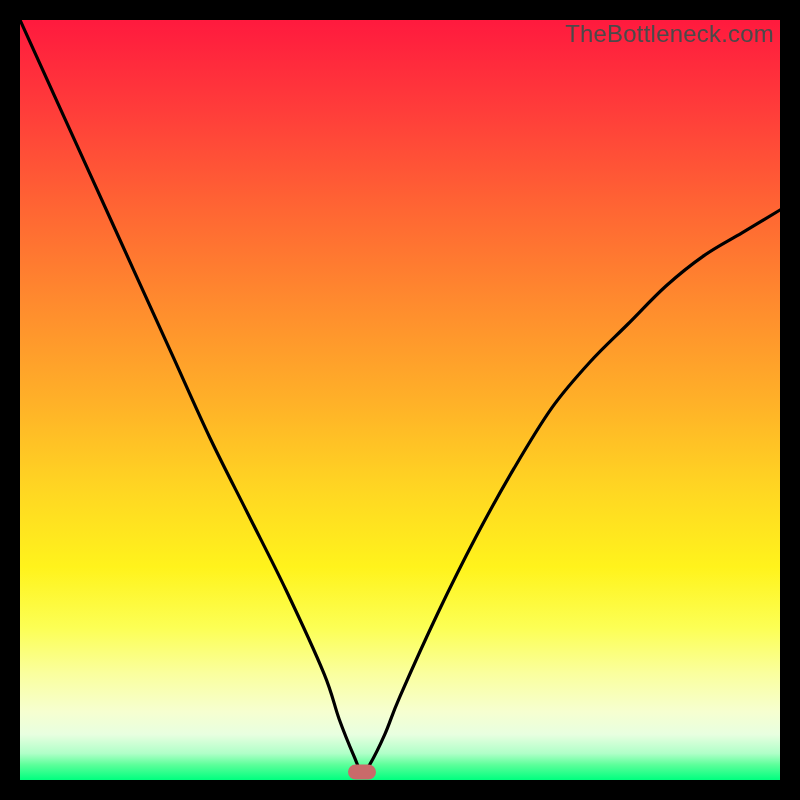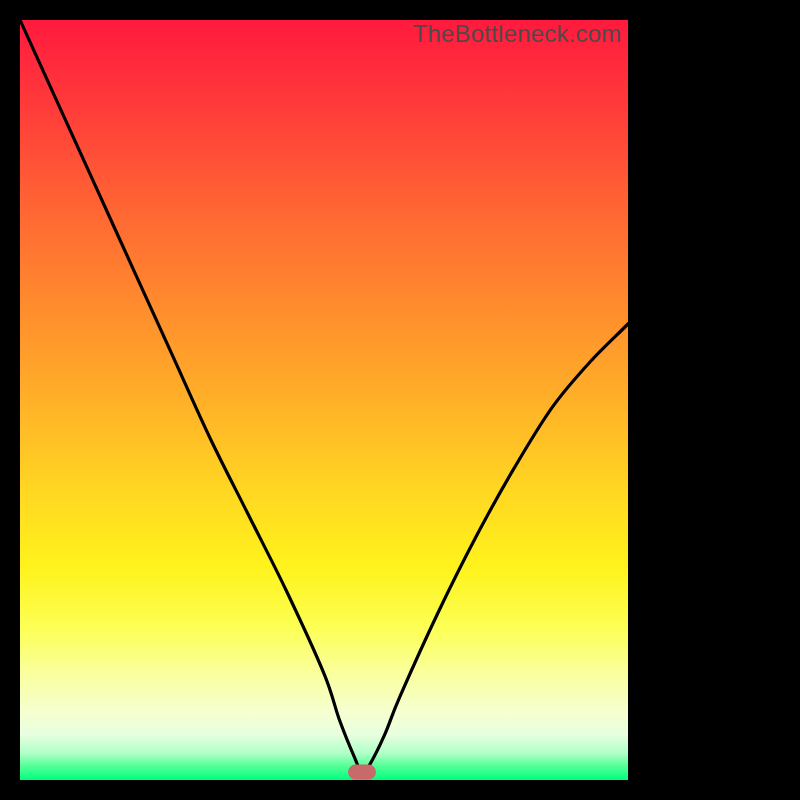--- a/index.html
+++ b/index.html
@@ -8,21 +8,21 @@
     width: 800px;
     height: 800px;
     background: #000000;
     overflow: hidden;
     font-family: Arial, Helvetica, sans-serif;
   }
   .frame {
     position: absolute;
     left: 20px;
     top: 20px;
-    width: 608px;
+    width: 760px;
     height: 760px;
     background: linear-gradient(to bottom,
       #ff1a3e 0%,
       #ff3d3a 12%,
       #ff6633 25%,
       #ff8a2e 37%,
       #ffb028 50%,
       #ffd722 62%,
       #fff31c 72%,
       #fcff55 80%,

